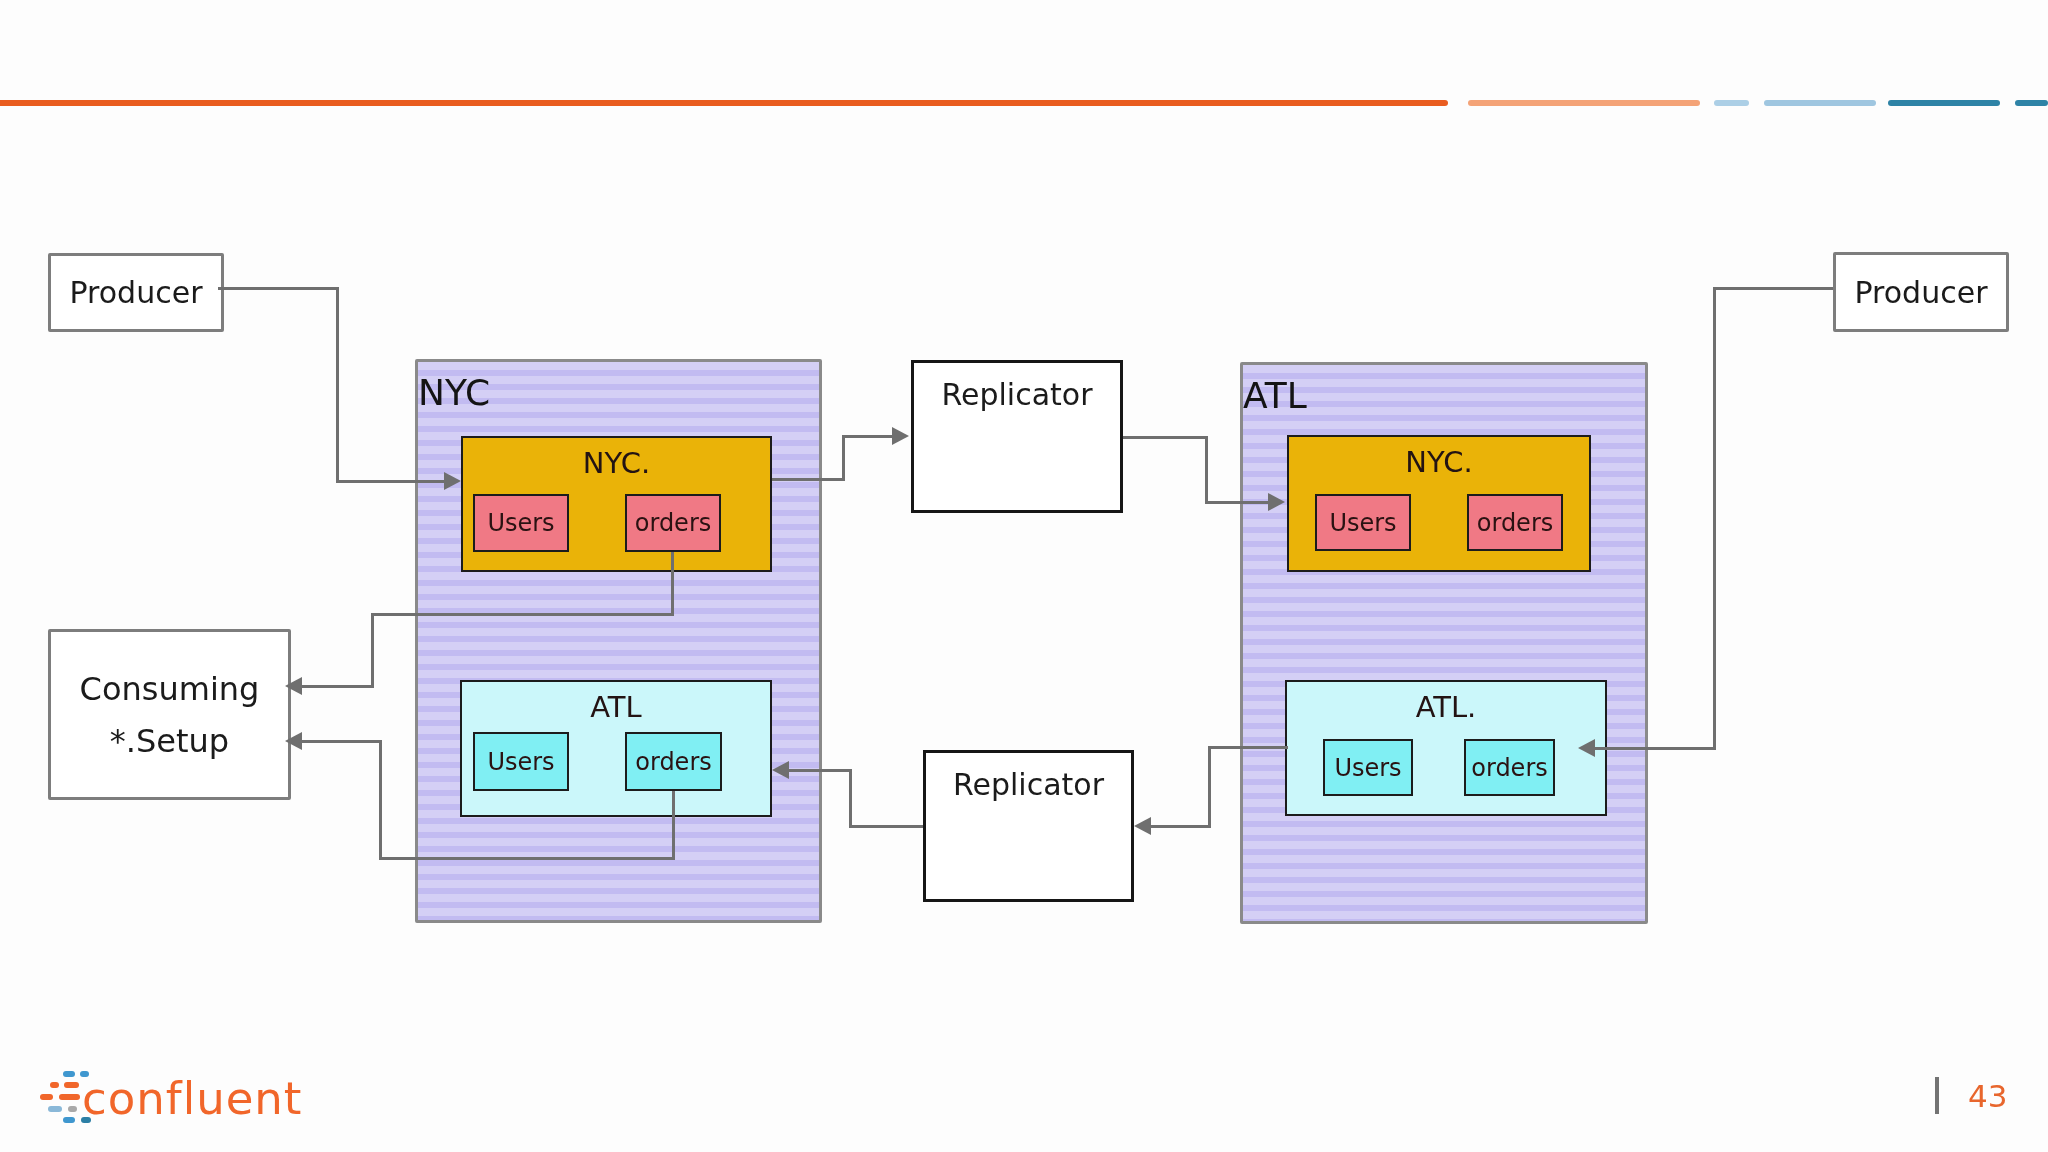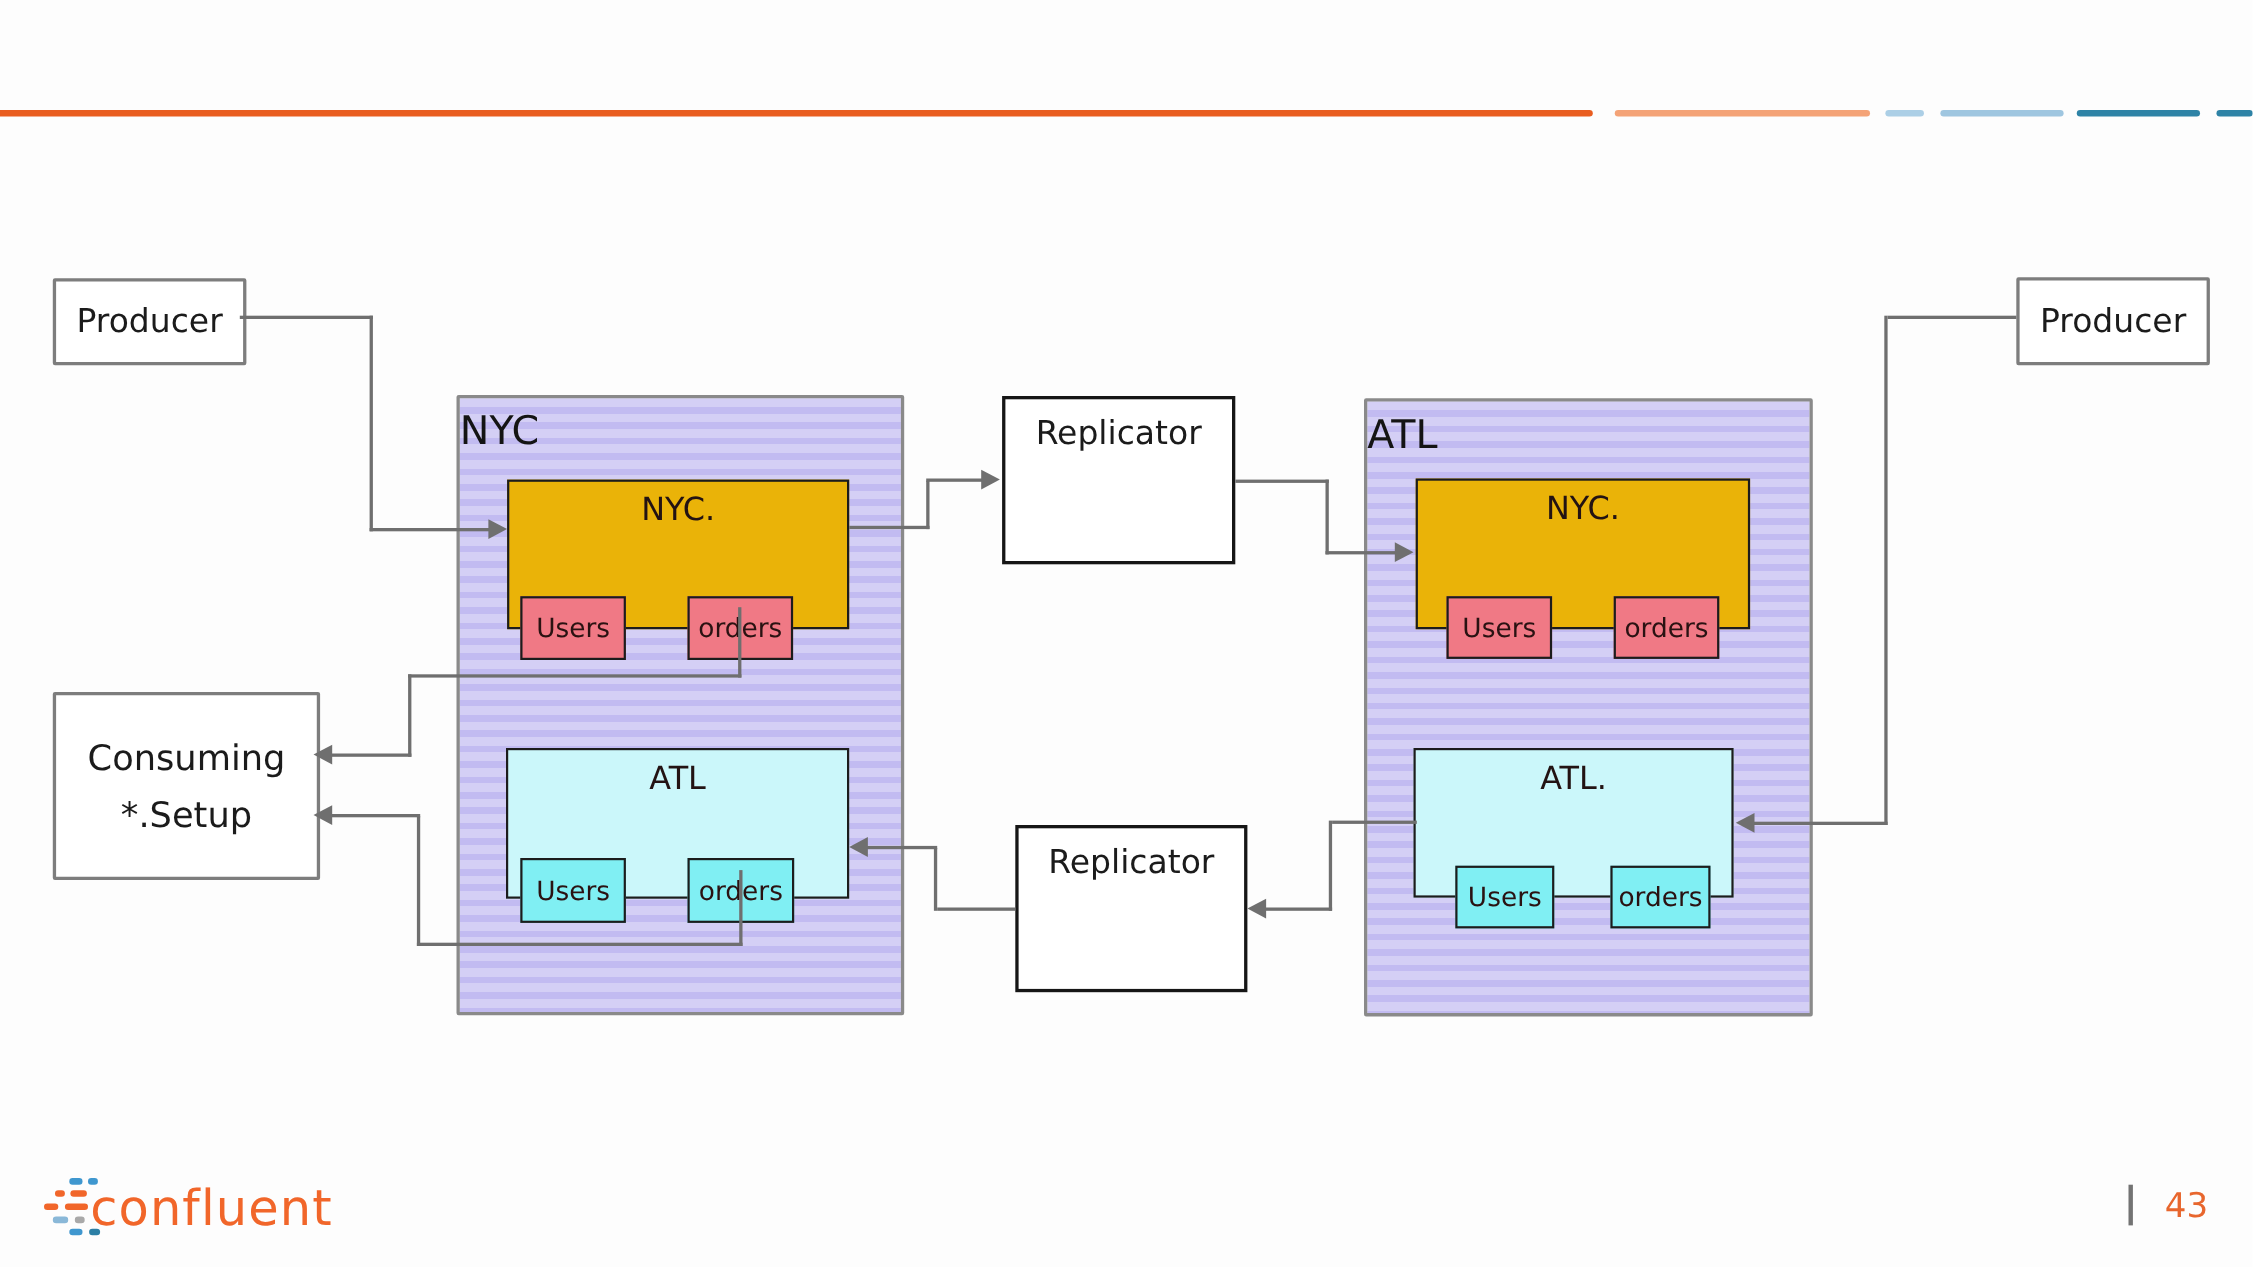--- a/index.html
+++ b/index.html
@@ -40,33 +40,33 @@
   .c-left{left:415px;top:359px;width:401px;height:558px;}
   .c-right{left:1240px;top:362px;width:402px;height:556px;}
   .cluster-title{position:absolute;left:0;top:10px;width:100%;text-align:left;
     font-size:36px;color:#141414;}
   
   .topic{position:absolute;border:2px solid #1c1c1c;box-sizing:border-box;}
   .topic-title{position:absolute;left:0;top:8px;width:100%;text-align:center;font-size:29px;color:#231313;}
   .t-pink{background:#eab308;}
   .t-cyan{background:#cbf7fa;}
   .partition{position:absolute;border:2px solid #1c1c1c;box-sizing:border-box;
-    display:flex;align-items:center;justify-content:center;font-size:24px;color:#2a1212;margin-top:48px;}
+    display:flex;align-items:center;justify-content:center;font-size:24px;color:#2a1212;}
   .pt-pink{background:#f07985;}
   .pt-cyan{background:#80eff3;}
   .tp-nyc-l{left:461px;top:436px;width:311px;height:136px;}
   .pt-users-nl{left:473px;top:494px;width:96px;height:58px;}
   .pt-orders-nl{left:625px;top:494px;width:96px;height:58px;}
   .tp-atl-l{left:460px;top:680px;width:312px;height:137px;}
   .pt-users-al{left:473px;top:732px;width:96px;height:59px;}
   .pt-orders-al{left:625px;top:732px;width:97px;height:59px;}
   .tp-nyc-r{left:1287px;top:435px;width:304px;height:137px;}
   .pt-users-nr{left:1315px;top:494px;width:96px;height:57px;}
   .pt-orders-nr{left:1467px;top:494px;width:96px;height:57px;}
-  .tp-atl-r{left:1285px;top:680px;width:291px;height:136px;text-decoration:underline;}
+  .tp-atl-r{left:1285px;top:680px;width:322px;height:136px;text-decoration:underline;}
   .pt-users-ar{left:1323px;top:739px;width:90px;height:57px;}
   .pt-orders-ar{left:1464px;top:739px;width:91px;height:57px;}
   
   .ln{position:absolute;background:#6f6f6f;}
   .ah{position:absolute;width:0;height:0;border-top:9px solid transparent;border-bottom:9px solid transparent;}
   .ah.right{border-left:17px solid #6f6f6f;}
   .ah.left{border-right:17px solid #6f6f6f;}
   
   .wordmark{position:absolute;left:82px;top:1072px;font-size:45px;color:#f1662a;
     letter-spacing:1px;font-weight:500;}

